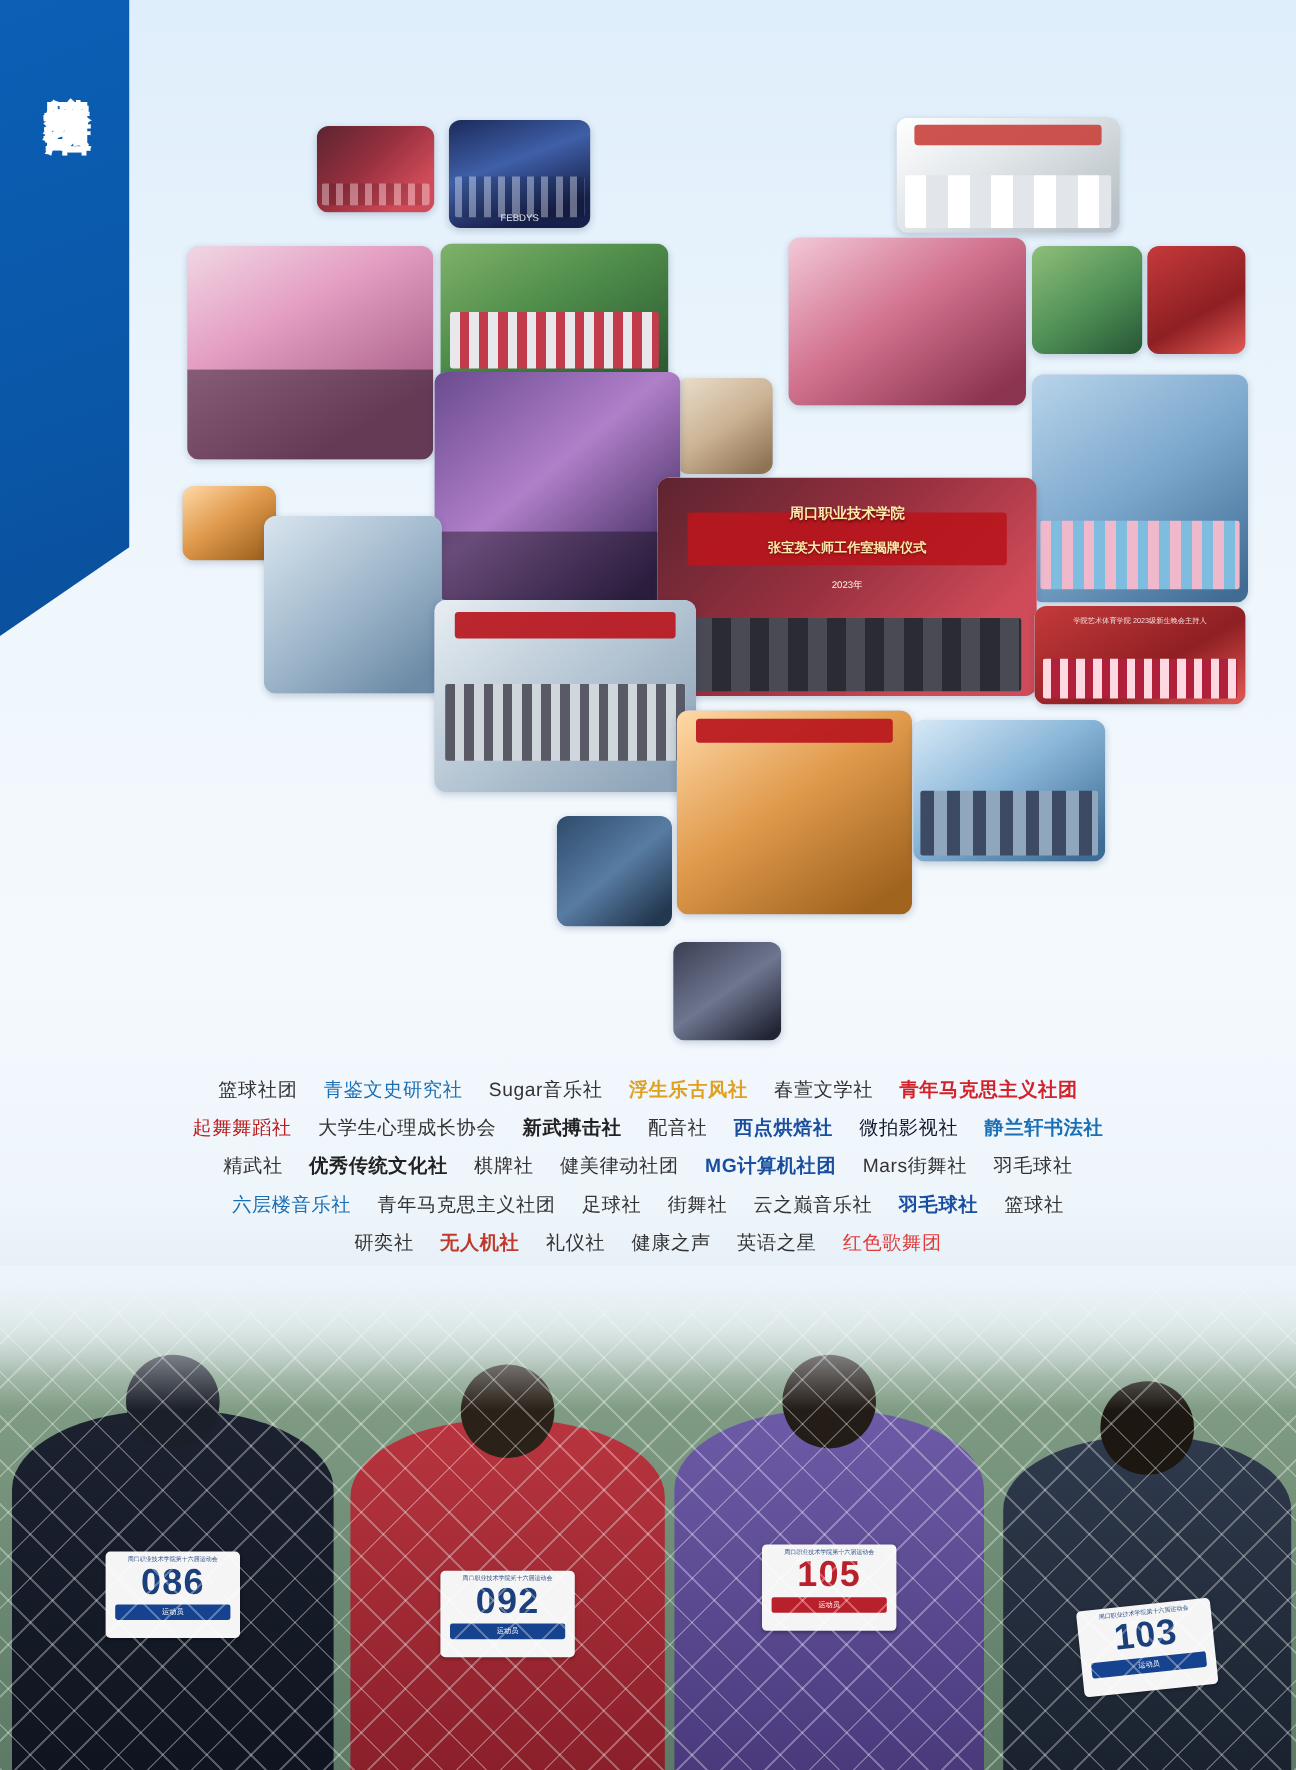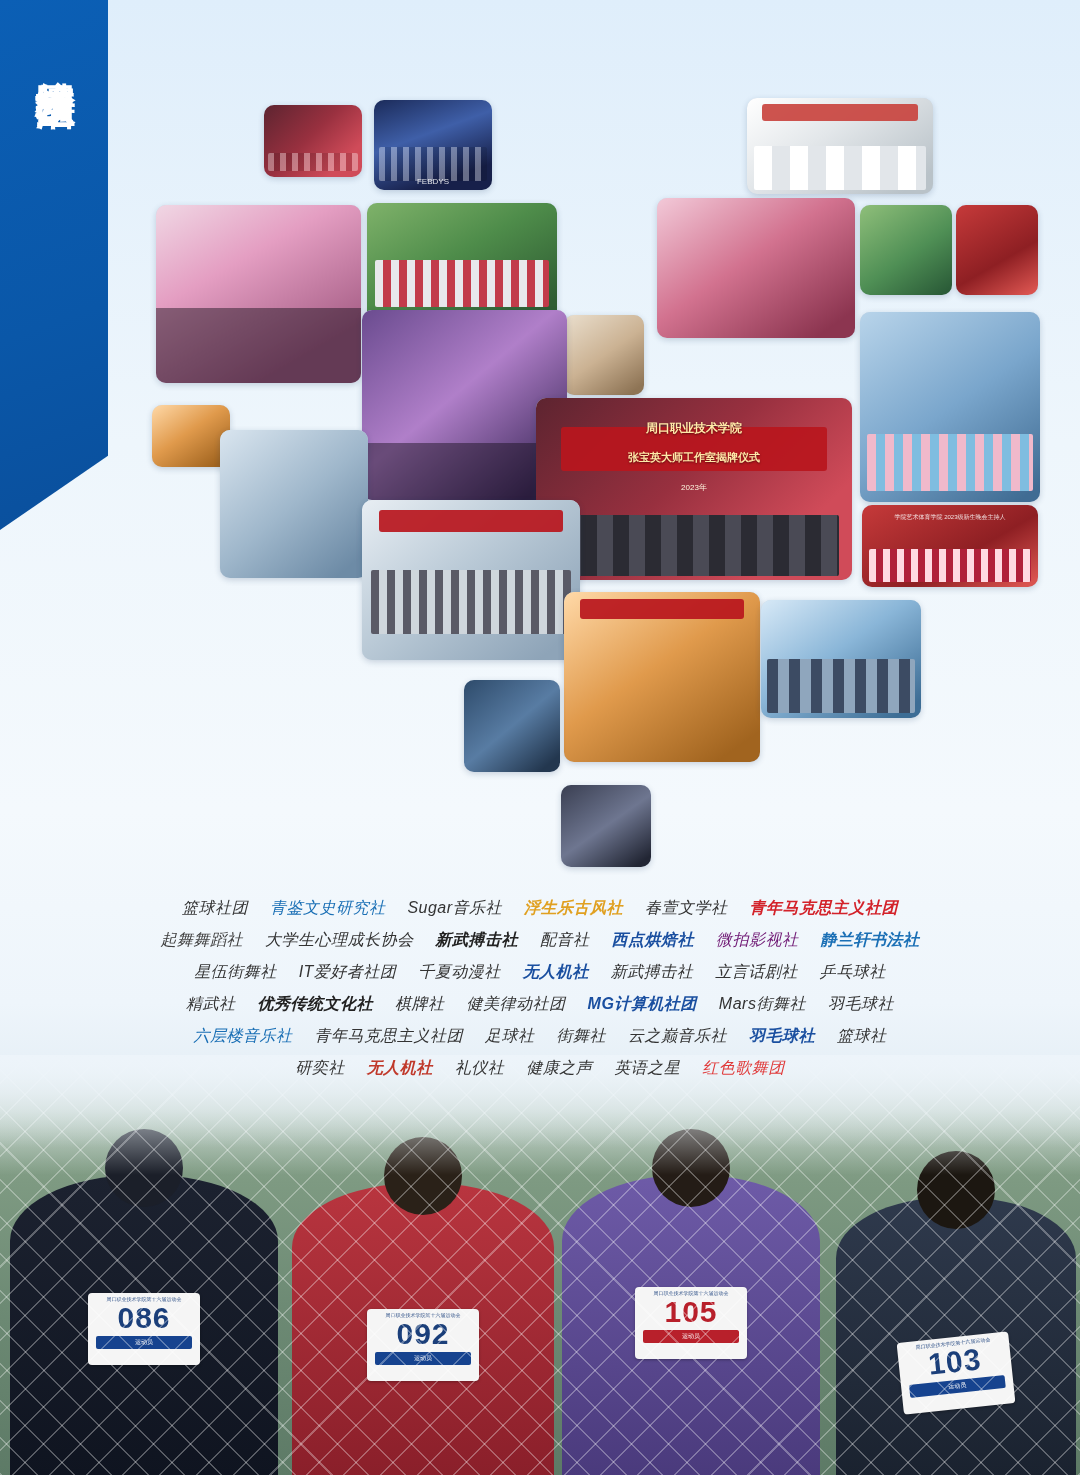--- a/index.html
+++ b/index.html
@@ -75,21 +75,20 @@
     text-shadow:0 1px 2px rgba(0,0,0,.5);
   }
   .ph-sub{
     position:absolute;left:10%;right:10%;top:62%;
     color:#fff8e0;font-size:8px;text-align:center;
   }
   
   .clubs{
     position:absolute;left:60px;right:60px;top:898px;z-index:6;
     text-align:center;
-    font-style:italic;
   }
   .club-row{
     display:flex;justify-content:center;align-items:baseline;flex-wrap:nowrap;
     gap:22px;margin-bottom:11px;white-space:nowrap;
   }
   .club{
     font-size:16px;color:#333333;letter-spacing:.5px;
   }
   .club.b{font-weight:bold;}
   
@@ -206,21 +205,21 @@
   </div>
 
   <div class="ph" style="left:128px;top:405px;width:78px;height:62px;">
     <div class="inner tx16"></div>
   </div>
 
   <div class="ph" style="left:196px;top:430px;width:148px;height:148px;">
     <div class="inner tx9"></div>
   </div>
 
-  <div class="ph" style="left:512px;top:398px;width:316px;height:182px;">
+  <div class="ph" style="left:524px;top:398px;width:316px;height:182px;">
     <div class="inner tx6">
       <div class="banner-red"></div>
       <div class="ph-title" style="top:12%;">周口职业技术学院</div>
       <div class="ph-title" style="top:28%;font-size:11px;">张宝英大师工作室揭牌仪式</div>
       <div class="ph-sub" style="top:46%;">2023年</div>
       <div class="crowd-row" style="bottom:2%;height:34%;background:repeating-linear-gradient(90deg,#2b2b33 0 16px,#4a4a55 16px 32px)"></div>
     </div>
   </div>
 
   <div class="ph" style="left:838px;top:505px;width:176px;height:82px;">
@@ -264,38 +263,29 @@
   <div class="club-row">
     <span class="club" style="color:#333333">篮球社团</span>
     <span class="club" style="color:#1a6fb5">青鉴文史研究社</span>
     <span class="club" style="color:#333333">Sugar音乐社</span>
     <span class="club b" style="color:#e0a020">浮生乐古风社</span>
     <span class="club" style="color:#333333">春萱文学社</span>
     <span class="club b" style="color:#d3222a">青年马克思主义社团</span>
   </div>
 
   <div class="club-row">
-    <span class="club" style="color:#404040">起舞舞蹈社</span>
+    <span class="club" style="color:#b91c1c">起舞舞蹈社</span>
     <span class="club" style="color:#333333">大学生心理成长协会</span>
     <span class="club b" style="color:#222222">新武搏击社</span>
     <span class="club" style="color:#333333">配音社</span>
     <span class="club b" style="color:#1a4fa0">西点烘焙社</span>
-    <span class="club" style="color:#701a75">微拍影视社</span>
+    <span class="club" style="color:#0f172a">微拍影视社</span>
     <span class="club b" style="color:#1a6fb5">静兰轩书法社</span>
   </div>
 
-  <div class="club-row">
-    <span class="club" style="color:#333333">星伍街舞社</span>
-    <span class="club" style="color:#333333">IT爱好者社团</span>
-    <span class="club" style="color:#333333">千夏动漫社</span>
-    <span class="club b" style="color:#1a4fa0">无人机社</span>
-    <span class="club" style="color:#333333">新武搏击社</span>
-    <span class="club" style="color:#333333">立言话剧社</span>
-    <span class="club" style="color:#333333">乒乓球社</span>
-  </div>
 
 
   <div class="club-row">
     <span class="club" style="color:#333333">精武社</span>
     <span class="club b" style="color:#222222">优秀传统文化社</span>
     <span class="club" style="color:#333333">棋牌社</span>
     <span class="club" style="color:#333333">健美律动社团</span>
     <span class="club b" style="color:#1a4fa0">MG计算机社团</span>
     <span class="club" style="color:#333333">Mars街舞社</span>
     <span class="club" style="color:#333333">羽毛球社</span>

